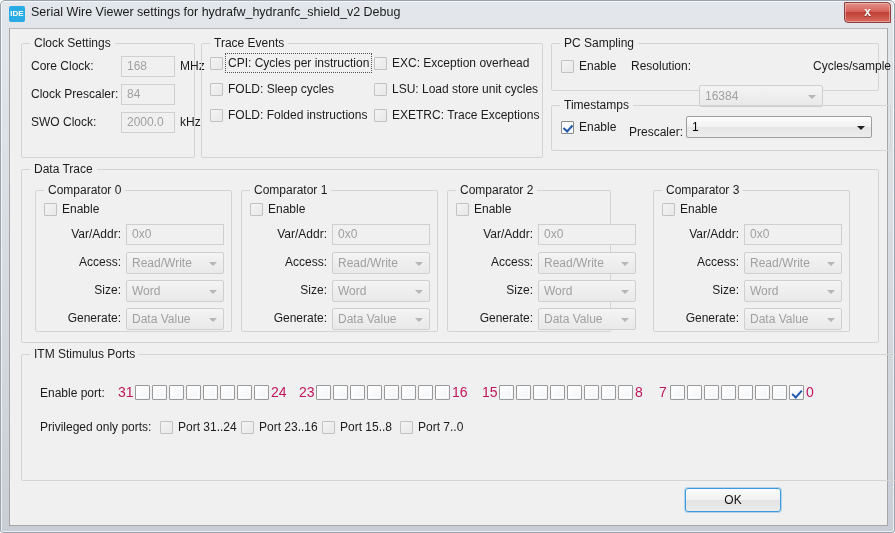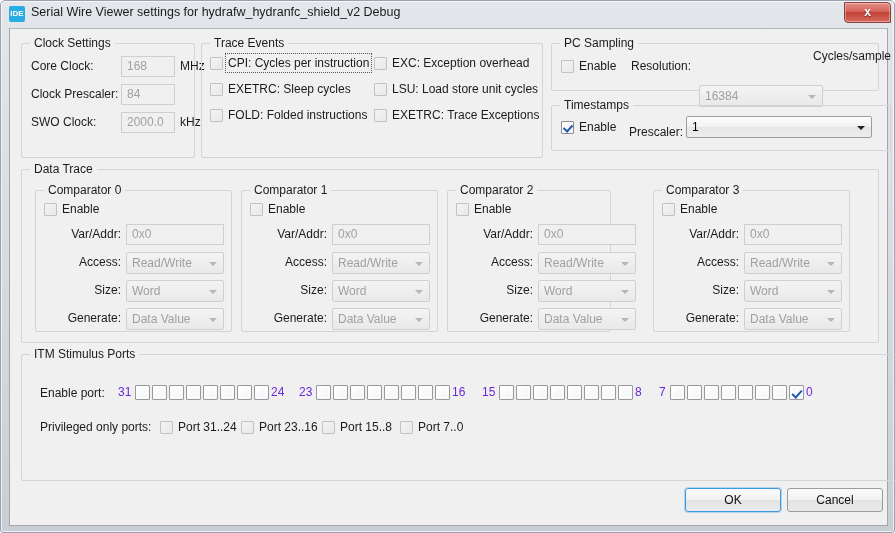--- a/index.html
+++ b/index.html
@@ -222,22 +222,22 @@
     content: "";
     position: absolute;
     left: 4px; top: 2px;
     width: 4px; height: 8px;
     border: solid #2159b0;
     border-width: 0 2px 2px 0;
     transform: rotate(42deg);
   }
   .port-num {
     position: absolute;
-    font-size: 12px;
-    color: #6d28d9;
+    font-size: 14px;
+    color: #be185d;
     line-height: 15px;
   }
 
   
   .btn {
     position: absolute;
     box-sizing: border-box;
     height: 24px;
     border: 1px solid #9c9c9c;
     border-radius: 3px;
@@ -283,21 +283,21 @@
 
     <div class="group" style="left:191px; top:14px; width:342px; height:115px;">
       <div class="group-title">Trace Events</div>
 
       <div class="cb-wrap focus" style="left:8px; top:11px;">
         <span class="cb cbx"></span>
         <span class="cbl">CPI: Cycles per instruction</span>
       </div>
       <div class="cb-wrap" style="left:8px; top:37px;">
         <span class="cb cbx"></span>
-        <span class="cbl">EXETRC: Sleep cycles</span>
+        <span class="cbl">FOLD: Sleep cycles</span>
       </div>
       <div class="cb-wrap" style="left:8px; top:63px;">
         <span class="cb cbx"></span>
         <span class="cbl">FOLD: Folded instructions</span>
       </div>
 
       <div class="cb-wrap" style="left:172px; top:11px;">
         <span class="cb cbx"></span>
         <span class="cbl">EXC: Exception overhead</span>
       </div>
@@ -316,21 +316,21 @@
 
       <div class="cb-wrap" style="left:9px; top:14px;">
         <span class="cb cbx"></span>
         <span class="cbl">Enable</span>
       </div>
       <div class="lbl" style="left:79px; top:14px;">Resolution:</div>
       <div class="combo" style="left:147px; top:11px; width:124px;margin-top:30px;">
         <span>16384</span>
         <span class="arw"></span>
       </div>
-      <div class="lbl" style="left:261px; top:4px;">Cycles/sample</div>
+      <div class="lbl" style="left:261px; top:14px;">Cycles/sample</div>
     </div>
 
     <div class="group" style="left:541px; top:76px; width:340px; height:46px;">
       <div class="group-title">Timestamps</div>
 
       <div class="cb-wrap" style="left:9px; top:13px;">
         <span class="cb cbx enabled checked"></span>
         <span class="cbl">Enable</span>
       </div>
       <div class="lbl" style="left:77px; top:18px;">Prescaler:</div>
@@ -511,16 +511,15 @@
         <span class="cb cbx"></span>
         <span class="cbl">Port 15..8</span>
       </div>
       <div class="cb-wrap" style="left:378px; top:64px;">
         <span class="cb cbx"></span>
         <span class="cbl">Port 7..0</span>
       </div>
     </div>
 
     <div class="btn default" style="left:675px; top:459px; width:96px;">OK</div>
-    <div class="btn" style="left:777px; top:459px; width:96px;">Cancel</div>
 
   </div>
 </div>
 
 </body></html>

